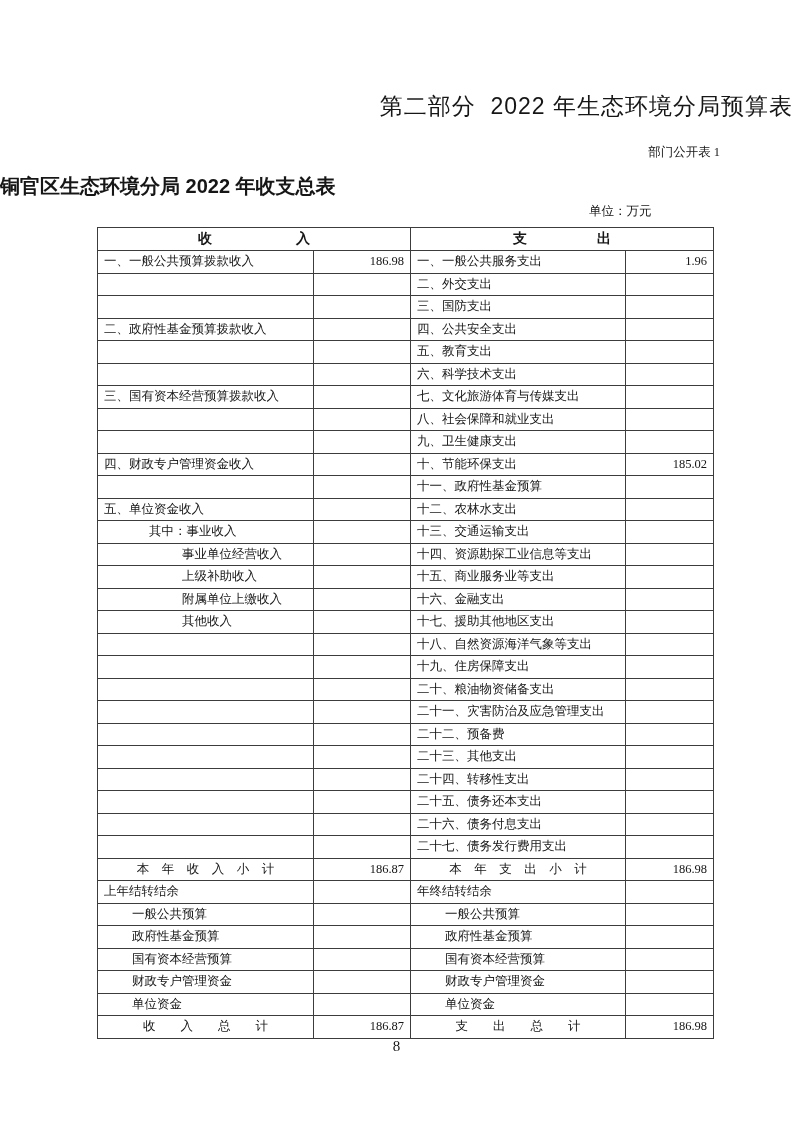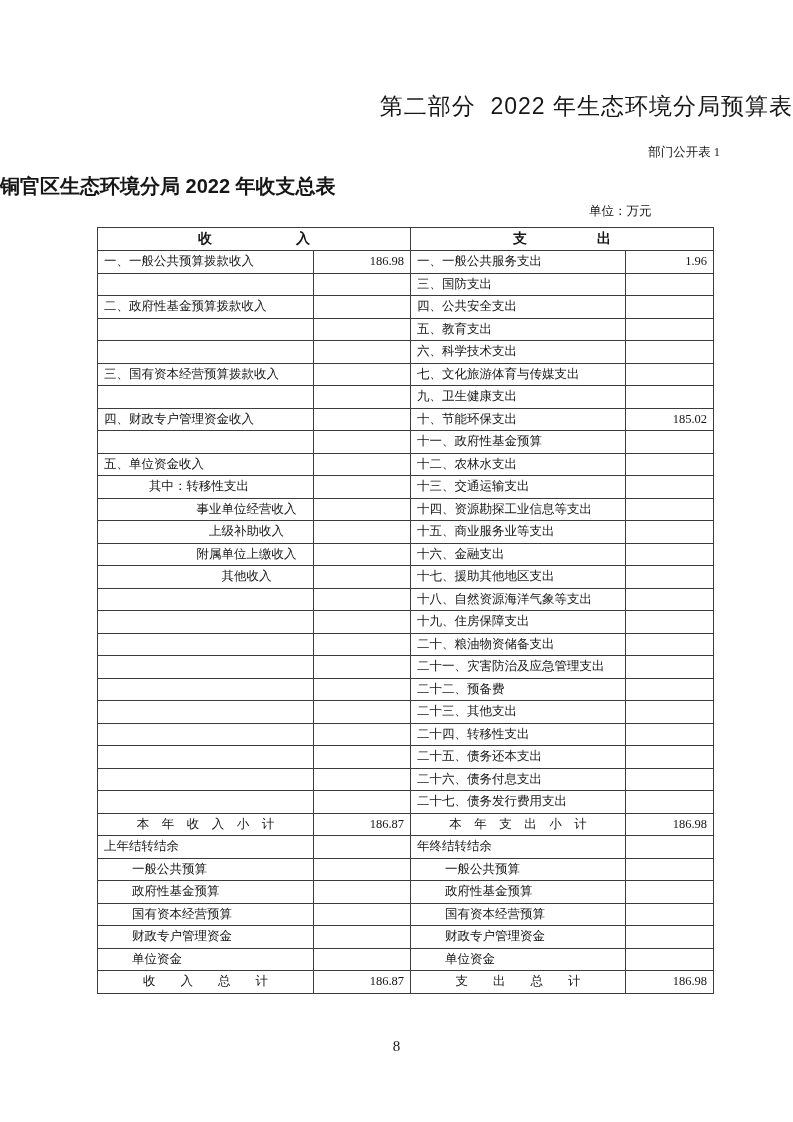--- a/index.html
+++ b/index.html
@@ -66,21 +66,21 @@
   tbody td {
     height: 21.5px;
     line-height: 21.5px;
     font-size: 12.5px;
     white-space: pre;
   }
   td.item { text-align: left; padding: 0 2px 0 6px; }
   td.val  { text-align: right; padding: 0 6px 0 2px; }
   td.item.lv1 { padding-left: 34px; }
   td.item.lv2 { padding-left: 51px; }
-  td.item.lv3 { padding-left: 84px; text-align: center; }
+  td.item.lv3 { padding-left: 84px; }
   td.item.ctr { text-align: center; padding-left: 2px; }
   .page-number {
     position: absolute;
     top: 1038px; left: 0; width: 100%;
     text-align: center;
     font-size: 15px;
   }
 </style>
 </head>
 <body>
@@ -106,20 +106,26 @@
   <tbody>
       <tr>
         <td class="item">一、一般公共预算拨款收入</td>
         <td class="val">186.98</td>
         <td class="item">一、一般公共服务支出</td>
         <td class="val">1.96</td>
       </tr>
       <tr>
         <td class="item"></td>
         <td class="val"></td>
+        <td class="item">二、外交支出</td>
+        <td class="val"></td>
+      </tr>
+      <tr>
+        <td class="item"></td>
+        <td class="val"></td>
         <td class="item">三、国防支出</td>
         <td class="val"></td>
       </tr>
       <tr>
         <td class="item">二、政府性基金预算拨款收入</td>
         <td class="val"></td>
         <td class="item">四、公共安全支出</td>
         <td class="val"></td>
       </tr>
       <tr>
@@ -131,20 +137,26 @@
       <tr>
         <td class="item"></td>
         <td class="val"></td>
         <td class="item">六、科学技术支出</td>
         <td class="val"></td>
       </tr>
       <tr>
         <td class="item">三、国有资本经营预算拨款收入</td>
         <td class="val"></td>
         <td class="item">七、文化旅游体育与传媒支出</td>
+        <td class="val"></td>
+      </tr>
+      <tr>
+        <td class="item"></td>
+        <td class="val"></td>
+        <td class="item">八、社会保障和就业支出</td>
         <td class="val"></td>
       </tr>
       <tr>
         <td class="item"></td>
         <td class="val"></td>
         <td class="item">九、卫生健康支出</td>
         <td class="val"></td>
       </tr>
       <tr>
         <td class="item">四、财政专户管理资金收入</td>
@@ -158,21 +170,21 @@
         <td class="item">十一、政府性基金预算</td>
         <td class="val"></td>
       </tr>
       <tr>
         <td class="item">五、单位资金收入</td>
         <td class="val"></td>
         <td class="item">十二、农林水支出</td>
         <td class="val"></td>
       </tr>
       <tr>
-        <td class="item lv2">其中：转移性支出</td>
+        <td class="item lv2">其中：事业收入</td>
         <td class="val"></td>
         <td class="item">十三、交通运输支出</td>
         <td class="val"></td>
       </tr>
       <tr>
         <td class="item lv3">事业单位经营收入</td>
         <td class="val"></td>
         <td class="item">十四、资源勘探工业信息等支出</td>
         <td class="val"></td>
       </tr>

